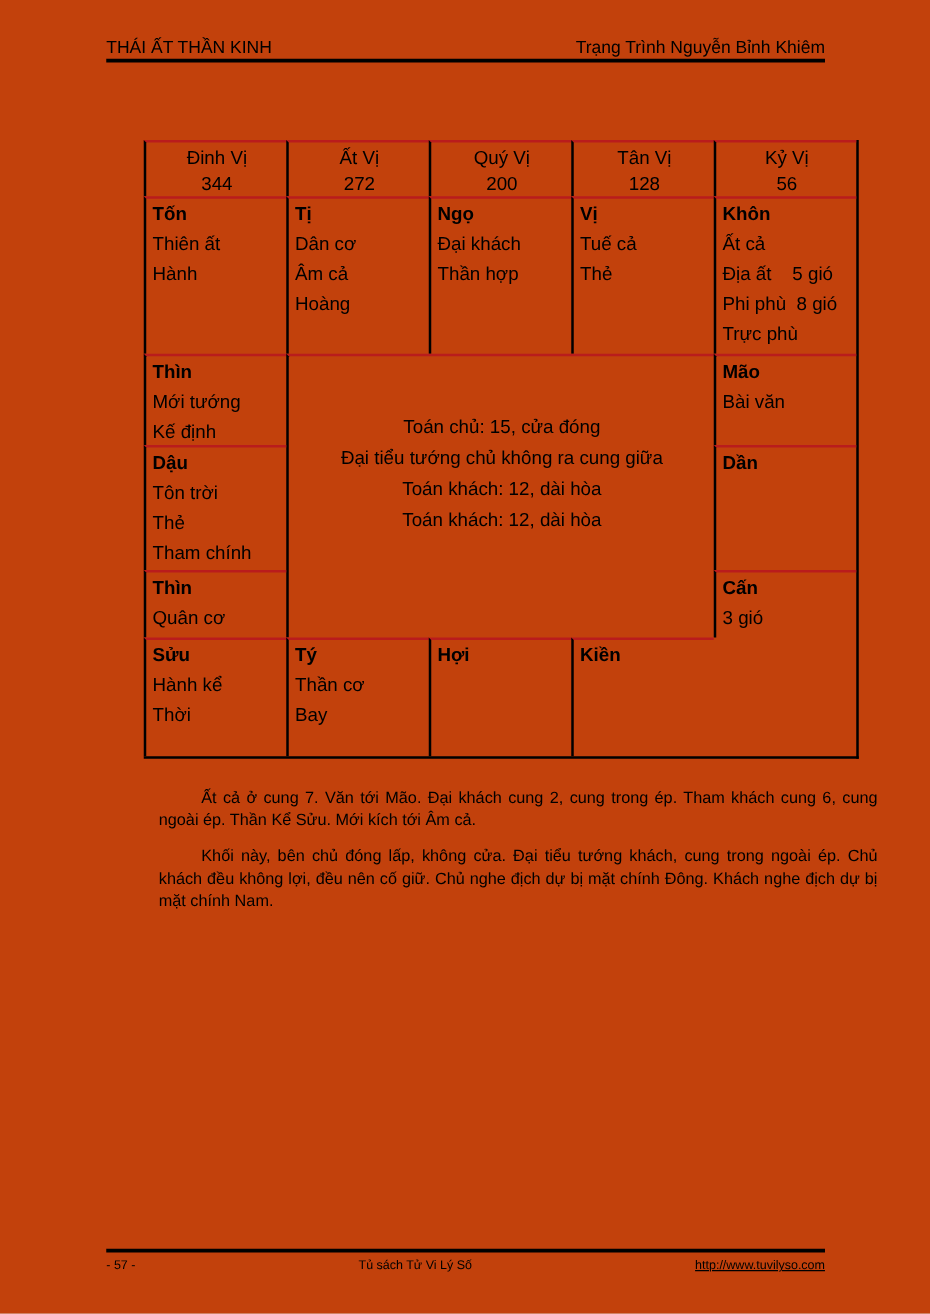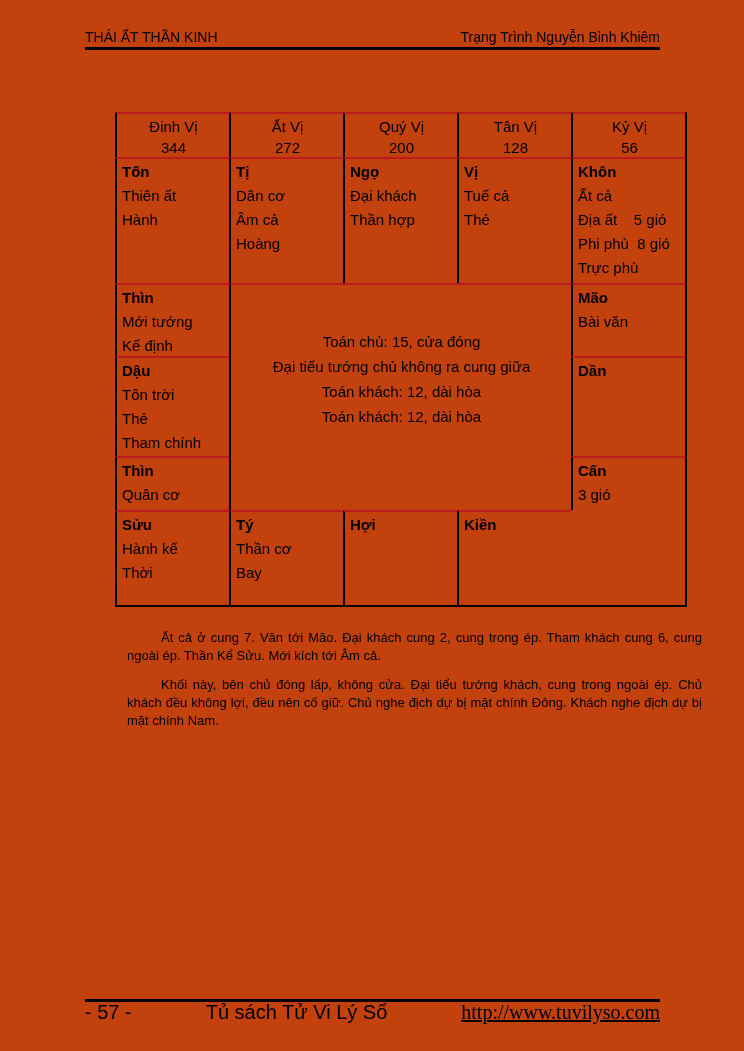--- a/index.html
+++ b/index.html
@@ -62,24 +62,24 @@
   }
   .body-text p{
     margin:0 0 11px 0;
     text-align:justify;
     text-indent:34px;
   }
   
   .page-footer{
     position:absolute;left:85px;top:1004px;width:575px;
     display:flex;justify-content:space-between;align-items:baseline;
-    font-size:20px;line-height:17px;
+    font-size:10px;line-height:17px;
   }
   .footer-center{position:absolute;left:0;right:0;text-align:center;}
-  .footer-link{text-decoration:underline;cursor:pointer;font-family:Liberation Serif, serif;}
+  .footer-link{text-decoration:underline;cursor:pointer;}
   .page-footer > span{position:relative;}
 </style>
 </head>
 <body>
 
 <div class="page">
 
   <div class="page-header">
     <span>THÁI ẤT THẦN KINH</span>
     <span>Trạng Trình Nguyễn Bỉnh Khiêm</span>

